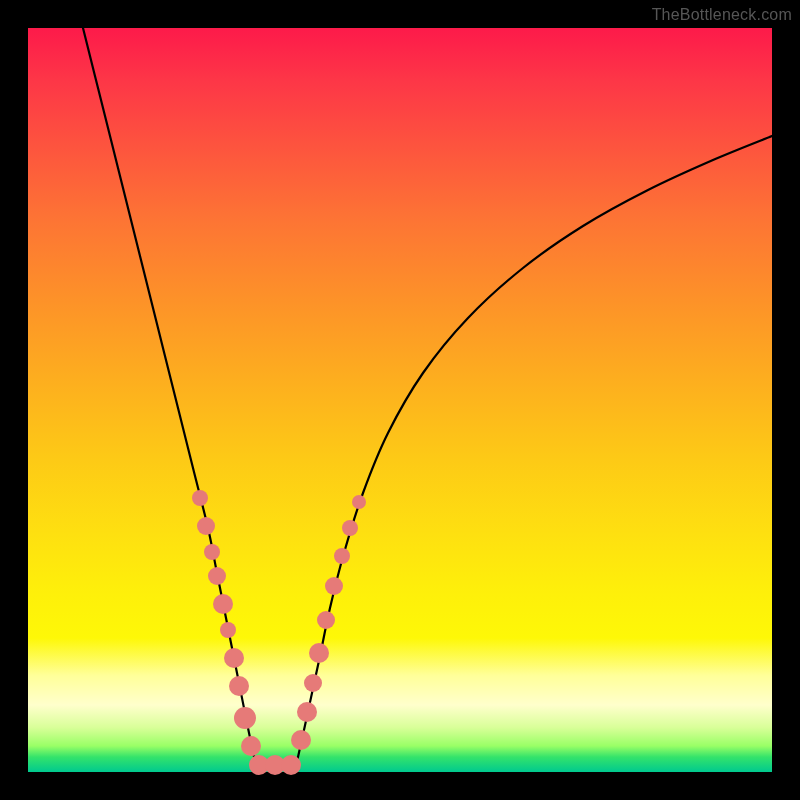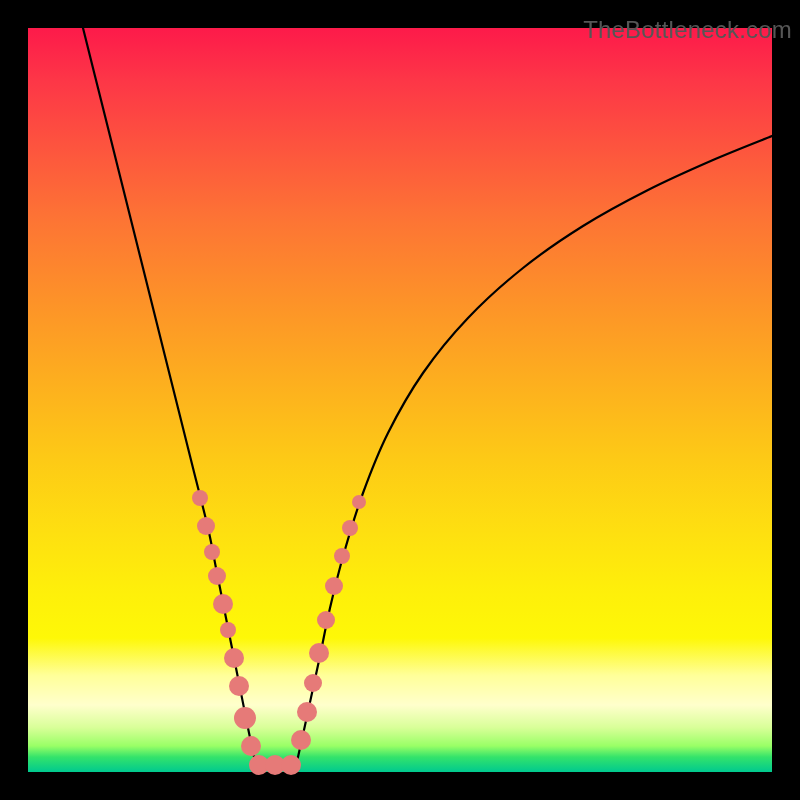--- a/index.html
+++ b/index.html
@@ -5,24 +5,24 @@
   * { margin: 0; padding: 0; box-sizing: border-box; }
   html, body { width: 800px; height: 800px; overflow: hidden; background: #000; }
   .frame {
     position: relative;
     width: 800px;
     height: 800px;
     background: #000;
   }
   .watermark {
     position: absolute;
-    top: 16px;
+    top: 6px;
     right: 8px;
     font-family: Arial, Helvetica, sans-serif;
-    font-size: 24px;
+    font-size: 16px;
     font-weight: 500;
     color: #565656;
     letter-spacing: 0.2px;
     z-index: 10;
   }
   .plot {
     position: absolute;
     left: 28px;
     top: 28px;
     width: 744px;

